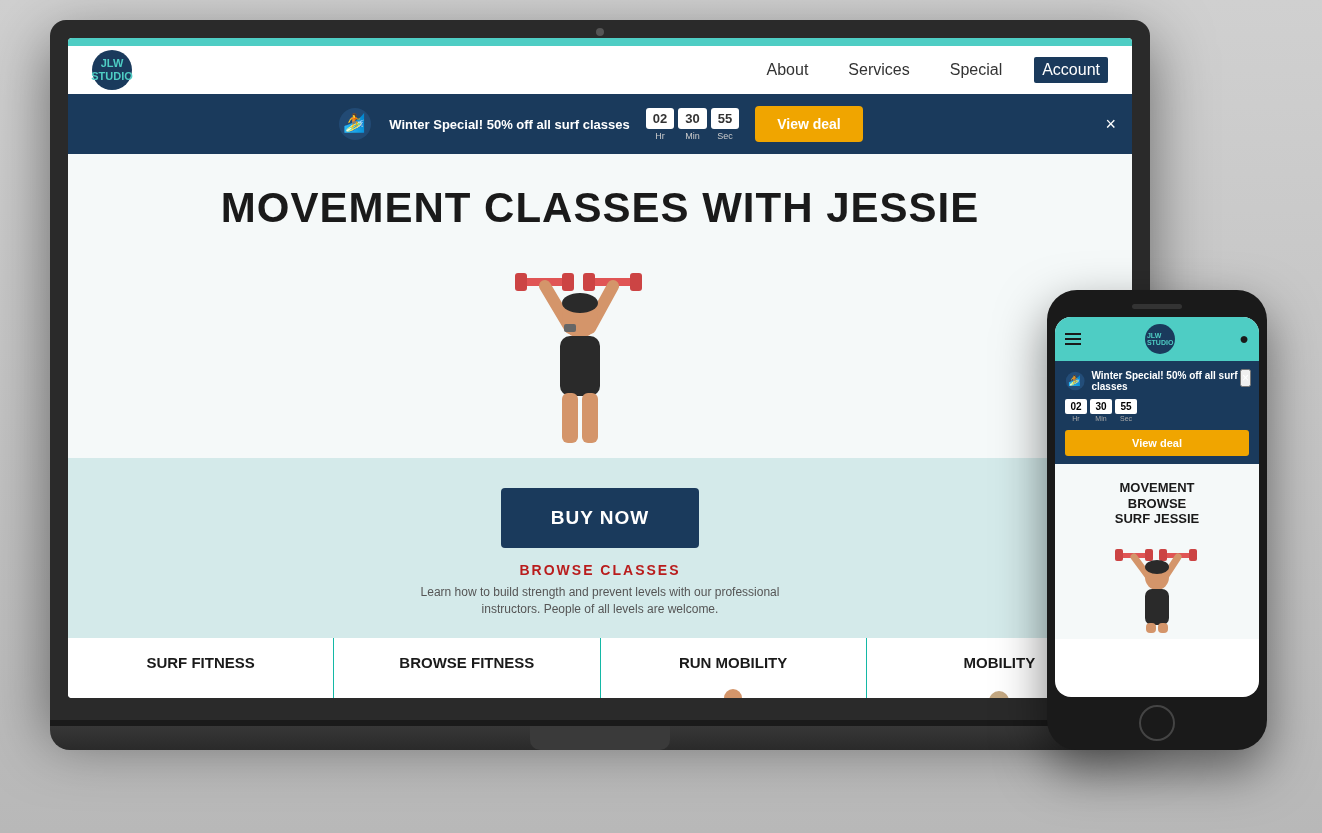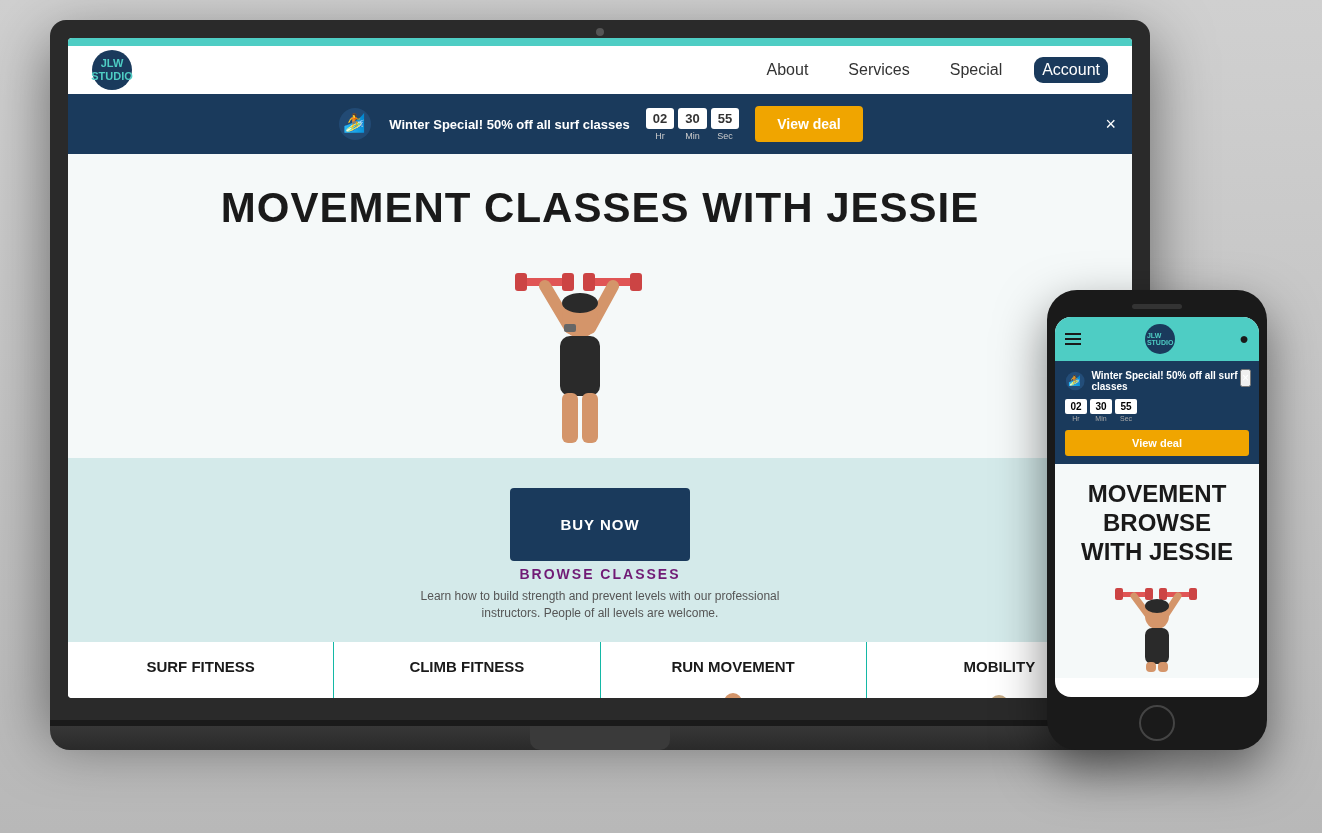--- a/index.html
+++ b/index.html
@@ -101,21 +101,21 @@
       font-size: 16px;
       color: #333;
       text-decoration: none;
       padding: 4px 8px;
       cursor: pointer;
     }
 
     .nav-link.active {
       background: #1a3a5c;
       color: #fff;
-      border-radius: 9px;
+      border-radius: 2px;
     }
 
     
     .promo-banner {
       background: #1a3a5c;
       height: 60px;
       display: flex;
       align-items: center;
       justify-content: center;
       gap: 16px;
@@ -210,34 +210,34 @@
     .cta-section {
       background: #d4eaea;
       padding: 30px 20px 20px;
       text-align: center;
     }
 
     .buy-now-btn {
       background: #1a3a5c;
       color: #fff;
       border: none;
-      padding: 28px 50px;
-      font-size: 15px;
+      padding: 19px 50px;
+      font-size: 19px;
       font-weight: bold;
       border-radius: 4px;
       cursor: pointer;
       letter-spacing: 1px;
     }
 
     .browse-title {
       font-size: 14px;
       font-weight: bold;
       letter-spacing: 2px;
-      margin-top: 5px;
-      color: #701a75;
+      margin-top: 14px;
+      color: #b91c1c;
     }
 
     .browse-desc {
       font-size: 12px;
       color: #555;
       margin-top: 6px;
       max-width: 400px;
       margin-left: auto;
       margin-right: auto;
       line-height: 1.4;
@@ -422,21 +422,21 @@
     }
 
     .mobile-hero {
       background: #f5f9f9;
       padding: 16px 10px 0;
       text-align: center;
       overflow: hidden;
     }
 
     .mobile-hero-title {
-      font-size: 24px;
+      font-size: 13px;
       font-weight: 900;
       color: #1a1a1a;
       line-height: 1.2;
     }
 
     
     .website-wrapper {
       width: 100%;
       height: 100%;
     }
@@ -554,40 +554,40 @@
                 <line x1="35" y1="58" x2="25" y2="68" stroke="#d4956a" stroke-width="4"></line>
                 <line x1="35" y1="58" x2="45" y2="66" stroke="#d4956a" stroke-width="4"></line>
 
                 <path d="M28 45 Q35 50 42 45" fill="none" stroke="#ff6b9d" stroke-width="4"></path>
               </svg>
             </div>
 
           </div>
 
           <div class="class-card">
-            <div class="class-title">CLIMB FITNESS</div>
+            <div class="class-title">BROWSE FITNESS</div>
             <div class="class-illustration">
               <svg width="80" height="80" viewBox="0 0 80 80">
 
                 <circle cx="30" cy="30" r="8" fill="#d4956a"></circle>
                 <path d="M22 38 Q30 55 25 70" stroke="#d4956a" stroke-width="5" fill="none"></path>
                 <line x1="15" y1="45" x2="38" y2="42" stroke="#d4956a" stroke-width="4"></line>
 
                 <circle cx="52" cy="40" r="8" fill="#c4855a"></circle>
                 <path d="M52 48 Q50 62 55 72" stroke="#c4855a" stroke-width="5" fill="none"></path>
                 <line x1="42" y1="50" x2="62" y2="48" stroke="#c4855a" stroke-width="4"></line>
 
                 <line x1="38" y1="42" x2="44" y2="48" stroke="#999" stroke-width="2"></line>
               </svg>
             </div>
 
           </div>
 
           <div class="class-card">
-            <div class="class-title">RUN MOVEMENT</div>
+            <div class="class-title">RUN MOBILITY</div>
             <div class="class-illustration">
               <svg width="80" height="80" viewBox="0 0 80 80">
 
                 <circle cx="40" cy="15" r="9" fill="#d4956a"></circle>
                 <path d="M40 24 L36 48" stroke="#2a2a2a" stroke-width="6" stroke-linecap="round"></path>
                 <path d="M36 48 L28 65" stroke="#d4956a" stroke-width="5" stroke-linecap="round"></path>
                 <path d="M36 48 L46 62" stroke="#d4956a" stroke-width="5" stroke-linecap="round"></path>
                 <line x1="28" y1="35" x2="52" y2="30" stroke="#d4956a" stroke-width="4" stroke-linecap="round"></line>
               </svg>
             </div>
@@ -664,21 +664,21 @@
           <span class="mobile-countdown-label">Sec</span>
         </div>
       </div>
       <button class="mobile-view-deal">View deal</button>
     </div>
 
     <div class="mobile-hero">
       <div class="mobile-hero-title">
         <div>MOVEMENT</div>
         <div>BROWSE</div>
-        <div>WITH JESSIE</div>
+        <div>SURF JESSIE</div>
       </div>
 
       <div style="margin-top:8px;">
         <svg width="100" height="100" viewBox="0 0 100 100">
 
           <rect x="12" y="18" width="30" height="5" rx="2.5" fill="#e05555"></rect>
           <rect x="8" y="14" width="8" height="12" rx="2" fill="#c44"></rect>
           <rect x="38" y="14" width="8" height="12" rx="2" fill="#c44"></rect>
           <rect x="56" y="18" width="30" height="5" rx="2.5" fill="#e05555"></rect>
           <rect x="52" y="14" width="8" height="12" rx="2" fill="#c44"></rect>

